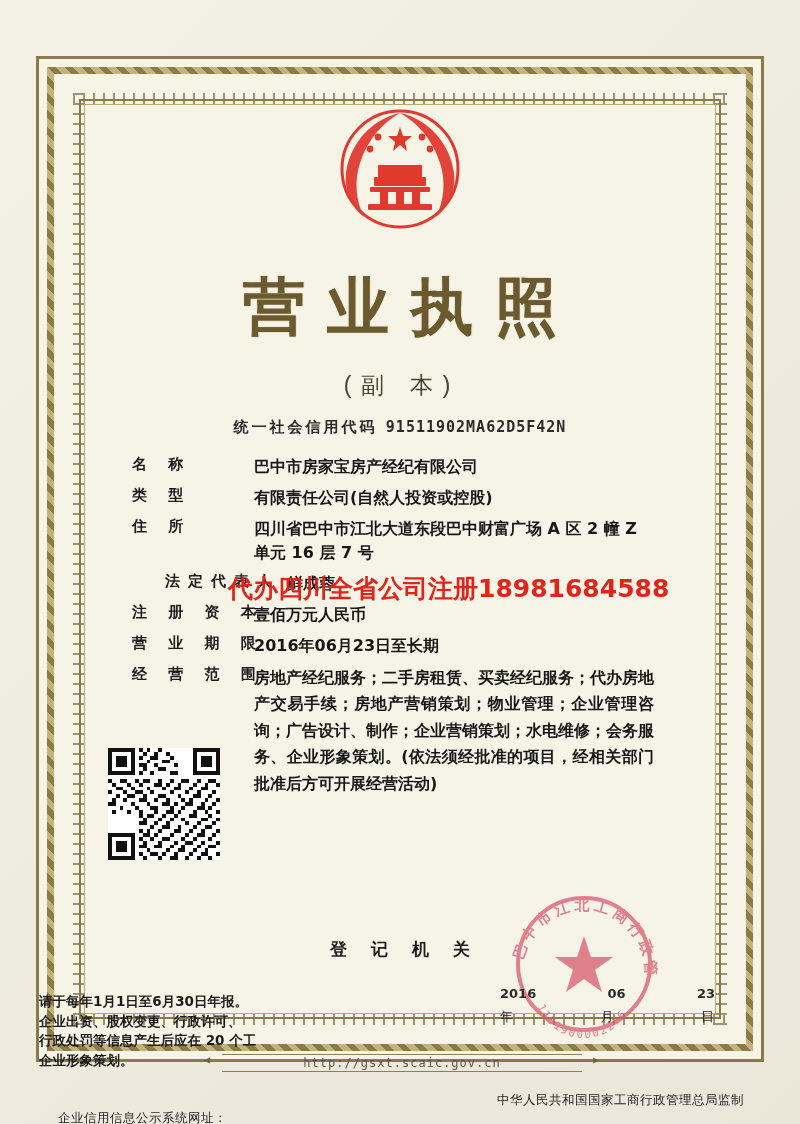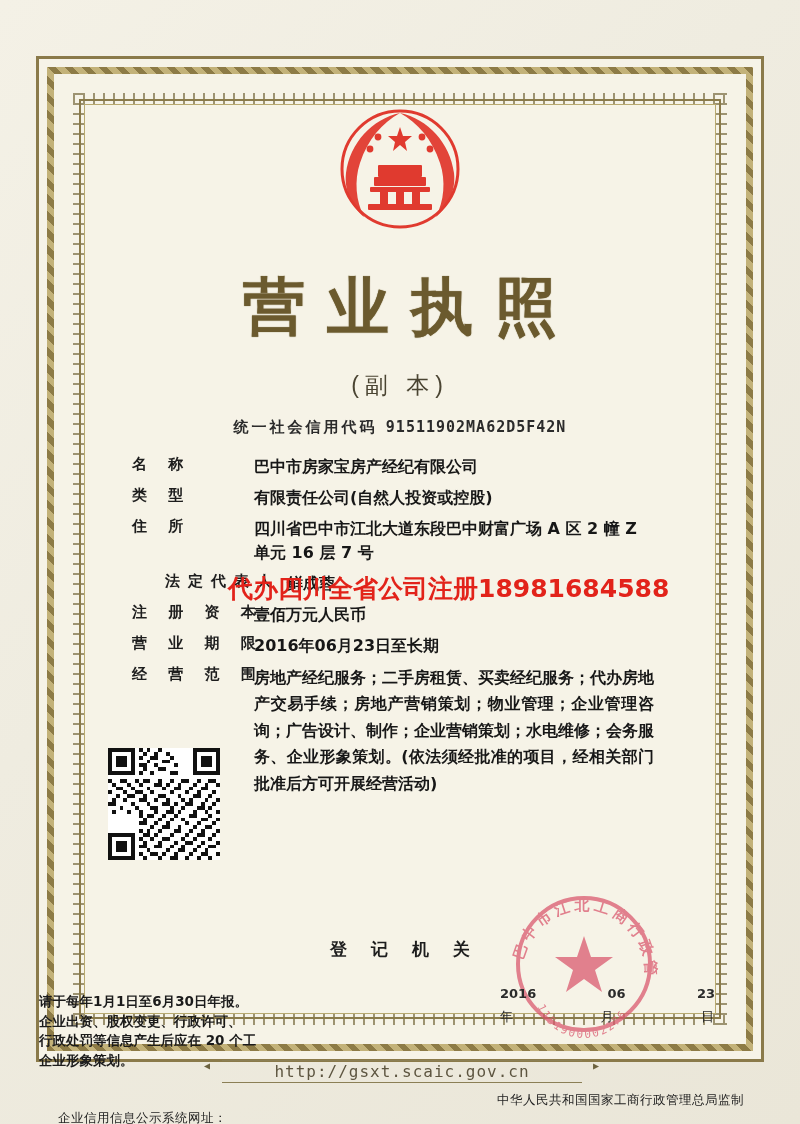--- a/index.html
+++ b/index.html
@@ -60,21 +60,21 @@
     text-indent:22px;
     color:#6b5a2e;
     text-shadow:0 0 1px #6b5a2e;
   }
   .subtitle{
     position:absolute;left:0;right:0;top:370px;
     text-align:center;
     font-size:23px;
     letter-spacing:6px;
     color:#4a4432;
-    font-family:Liberation Sans, sans-serif;
+    font-family:Liberation Mono, monospace;
   }
   .credit-code{
     position:absolute;left:0;right:0;top:418px;
     text-align:center;
     font-size:15px;
     letter-spacing:3px;
     color:#2b2b2b;
     font-weight:bold;
   }
   .credit-code .num{letter-spacing:1px;font-family:"DejaVu Sans Mono","Liberation Mono",monospace;}
@@ -134,25 +134,24 @@
   }
   
   .notice{
     position:absolute;left:39px;top:992px;width:250px;
     font-size:13.5px;line-height:1.45;color:#1b1b1b;font-weight:bold;
   }
   
   .urlbar{
     position:absolute;left:222px;top:1054px;width:360px;
     border-top:1px solid #8b7f55;border-bottom:1px solid #8b7f55;
-    text-align:center;font-size:16px;color:#5d5540;
+    text-align:center;font-size:12px;color:#5d5540;
     font-family:"DejaVu Sans Mono","Liberation Mono",monospace;
     letter-spacing:1px;
     padding:1px 0;
-    margin-top:6px;
   }
   .urlbar:before{content:"◀";position:absolute;left:-18px;top:-1px;color:#6c623f;font-size:10px;}
   .urlbar:after{content:"▶";position:absolute;right:-18px;top:-1px;color:#6c623f;font-size:10px;}
   .foot-left{
     position:absolute;left:58px;top:1092px;
     font-size:12.5px;color:#1f1f1f;letter-spacing:.5px;margin-top:18px;
   }
   .foot-right{
     position:absolute;right:56px;top:1092px;
     font-size:12.5px;color:#1f1f1f;letter-spacing:.5px;

